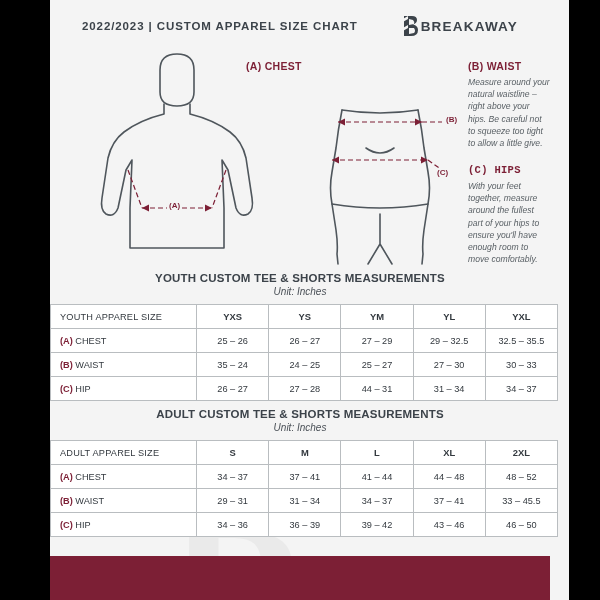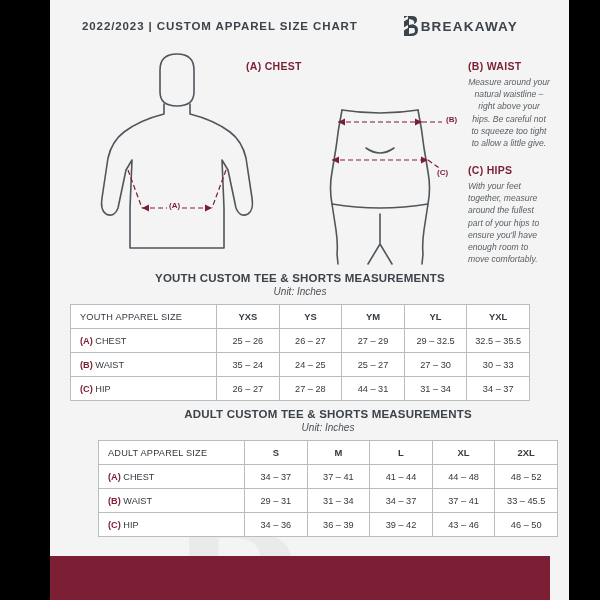--- a/index.html
+++ b/index.html
@@ -109,21 +109,21 @@
   .sec-sub {
     text-align: center;
     font-size: 10px;
     font-style: italic;
     color: #4a5057;
     margin-top: 2px;
     margin-bottom: 7px;
   }
   table.sz {
     border-collapse: collapse;
-    width: 460px;
+    width: 508px;
     margin: 0 auto;
     background: #fff;
     table-layout: fixed;
   }
   table.sz th, table.sz td {
     border: 1px solid #b9bdc0;
     height: 23px;
     font-size: 9.2px;
     color: #33393f;
     text-align: center;
@@ -147,21 +147,21 @@
   .mk { color: #7c1f35; font-weight: bold; }
   .footer-bar {
     position: absolute;
     left: 0;
     bottom: 0;
     width: 500px;
     height: 44px;
     background: #7c1f35;
   }
   .sec1 { position: absolute; left: 0; top: 272px; width: 500px; }
-  .sec2 { position: absolute; left: 0; top: 408px; width: 500px; margin-left: 28px; }
+  .sec2 { position: absolute; left: 0; top: 408px; width: 500px; }
 </style>
 </head>
 <body>
 
 <div class="page">
 
   <div class="watermark">B</div>
 
   <div class="header">
     <div class="header-title">2022/2023   |   CUSTOM APPAREL SIZE CHART</div>
@@ -219,23 +219,23 @@
         <path d="M282 112 L378 112"></path>
         <path d="M378 112 L392 122"></path>
       </g>
       <polygon points="282,112 289,108.5 289,115.5" fill="#7c1f35"></polygon>
       <polygon points="378,112 371,108.5 371,115.5" fill="#7c1f35"></polygon>
     </svg>
 
     <div class="lbl-head" style="left:196px; top:12px;">(A) CHEST</div>
 
     <div class="lbl-head" style="left:418px; top:12px;">(B) WAIST</div>
-    <div class="lbl-body" style="left:418px; top:28px; width:82px;text-align:center;">Measure around your natural waistline – right above your hips. Be careful not to squeeze too tight to allow a little give.</div>
-
-    <div class="lbl-head" style="left:418px; top:116px;">(C) HIPS</div>
+    <div class="lbl-body" style="left:418px; top:28px; width:82px;">Measure around your natural waistline – right above your hips. Be careful not to squeeze too tight to allow a little give.</div>
+
+    <div class="lbl-head" style="left:418px; top:116px;font-family:Liberation Mono, monospace;">(C) HIPS</div>
     <div class="lbl-body" style="left:418px; top:132px; width:82px;">With your feet together, measure around the fullest part of your hips to ensure you'll have enough room to move comfortably.</div>
 
     <div class="tag" style="left:117px; top:153px;">(A)</div>
     <div class="tag" style="left:394px; top:67px;">(B)</div>
     <div class="tag" style="left:385px; top:120px;">(C)</div>
   </div>
 
   <div class="sec1">
     <div class="sec-title">YOUTH CUSTOM TEE &amp; SHORTS MEASUREMENTS</div>
     <div class="sec-sub">Unit: Inches</div>

